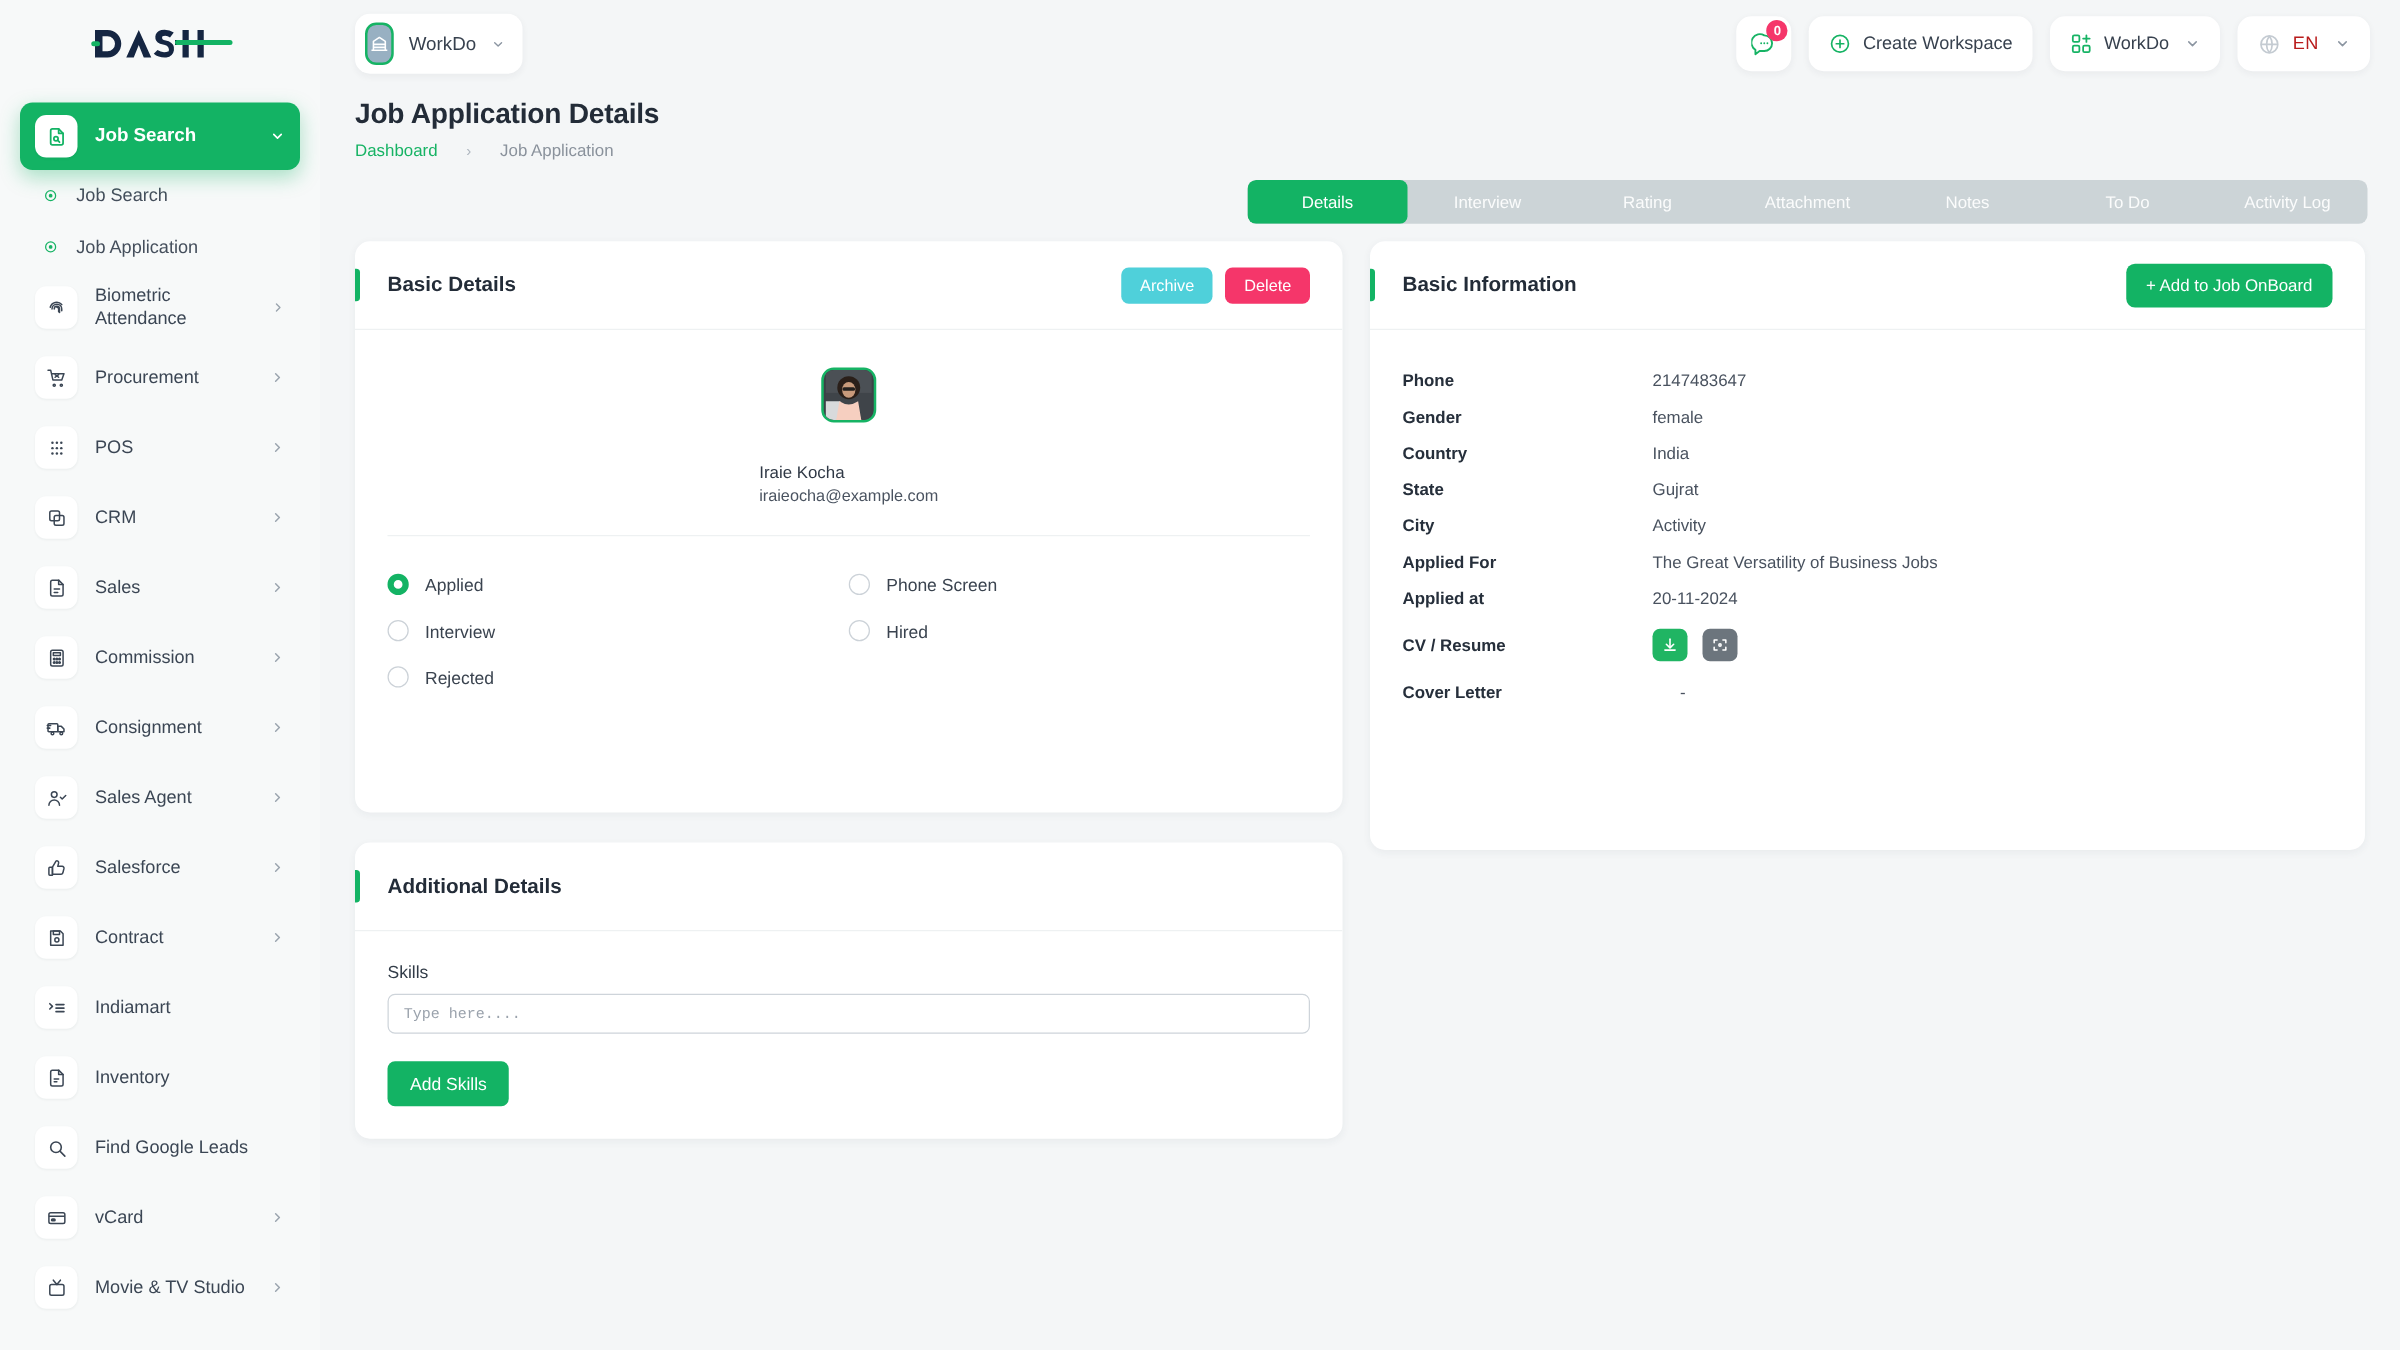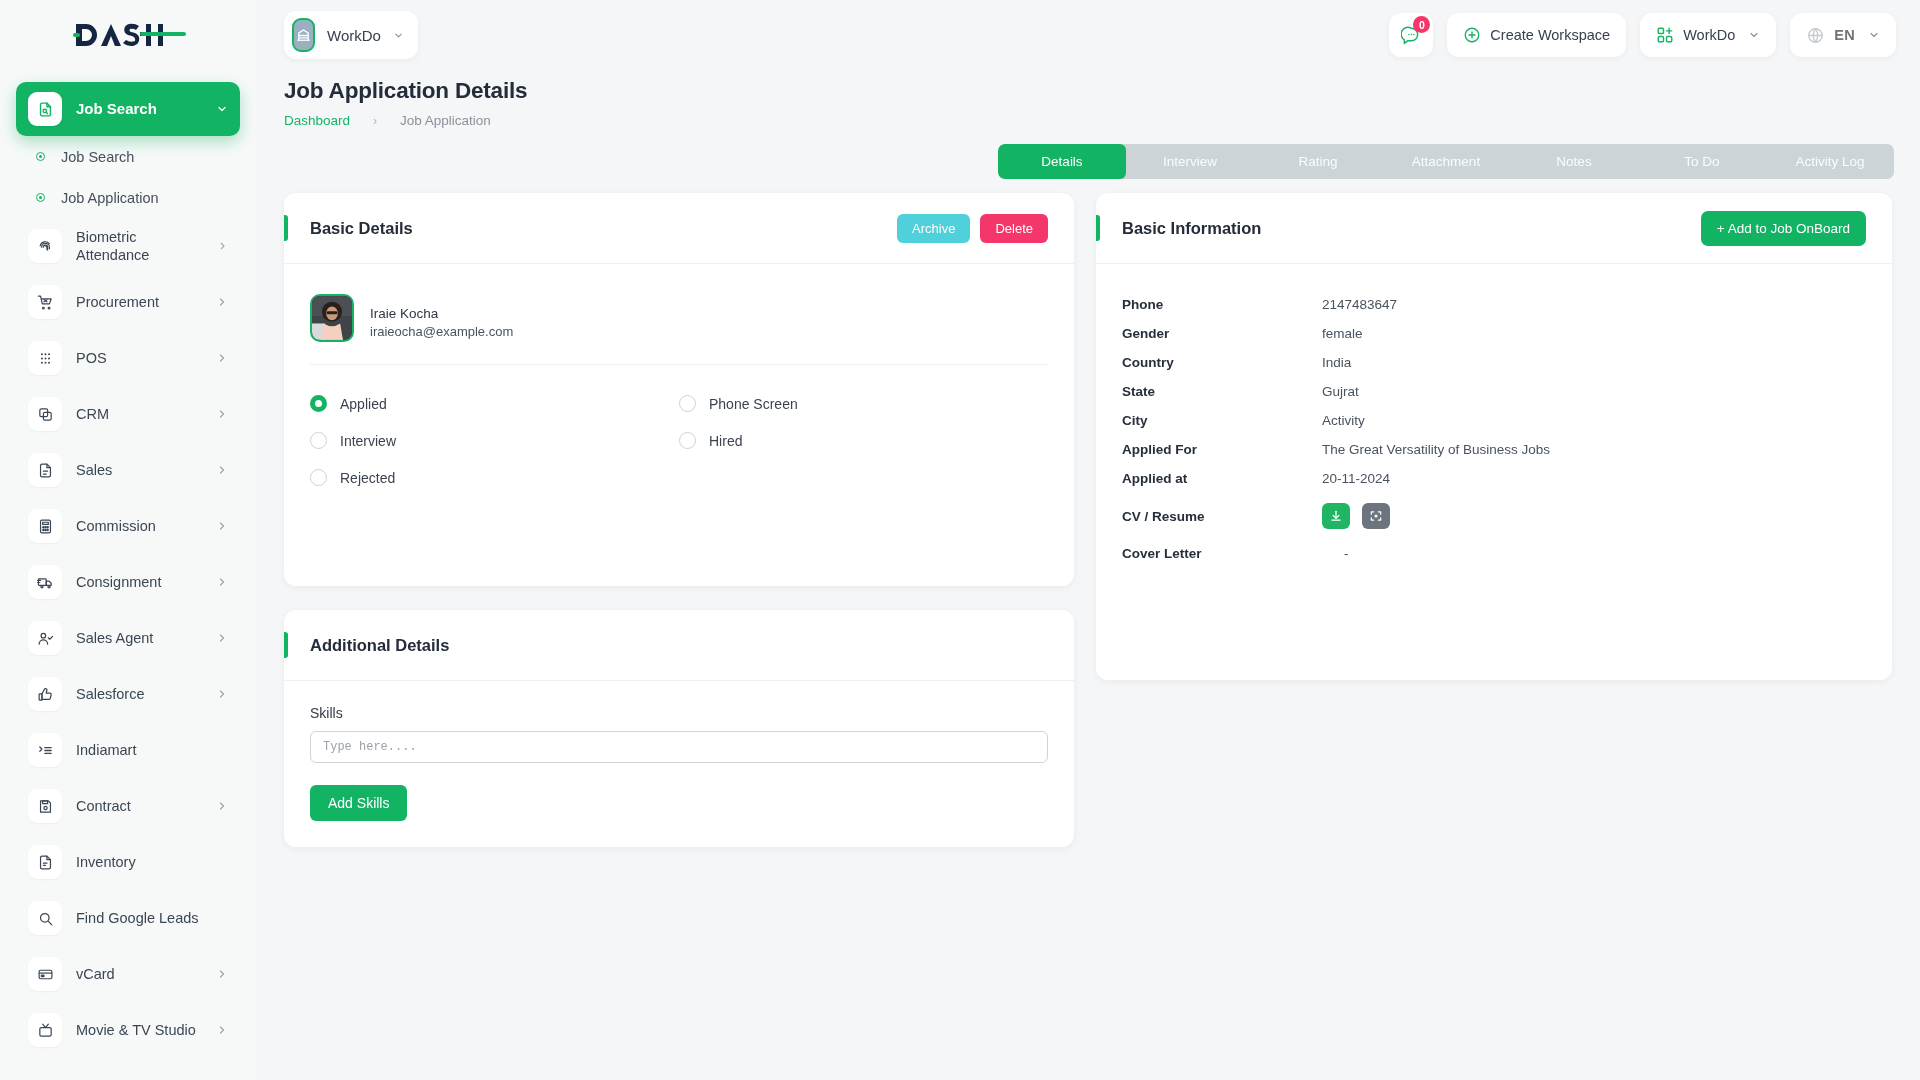--- a/index.html
+++ b/index.html
@@ -96,21 +96,21 @@
     display: flex; align-items: center; justify-content: center;
     padding: 0 4px; font-weight: 600;
   }
   .pill-btn {
     height: 44px; border-radius: 12px; background: #fff;
     display: flex; align-items: center; gap: 9px; padding: 0 16px;
     box-shadow: 0 2px 6px rgba(35,45,60,.05); cursor: pointer;
     font-size: 14.5px; color: #37414e; font-weight: 500;
   }
   .pill-btn .cv-chev { width: 12px; height: 12px; color: #8b95a1; margin-left: 4px; }
-  .lang-code { color: #737373; font-weight: 700; font-size: 14.5px; letter-spacing: .3px; }
+  .lang-code { color: #b91c1c; font-weight: 400; font-size: 14.5px; letter-spacing: .3px; }
 
   
   .page-head { padding: 8px 28px 0 28px; }
   .page-title { font-size: 22.5px; font-weight: 700; color: #232c38; letter-spacing: -.2px; }
   .crumbs { margin-top: 9px; font-size: 13.5px; display: flex; align-items: center; gap: 23px; }
   .crumbs .c-link { color: #16b364; cursor: pointer; }
   .crumbs .c-sep { color: #aeb6bf; font-size: 12px; }
   .crumbs .c-cur { color: #8a929c; }
 
   
@@ -152,21 +152,21 @@
     border: none; border-radius: 6px; color: #fff; font-size: 13px;
     padding: 7px 15px; cursor: pointer; font-family: inherit; font-weight: 400;
   }
   .btn-archive { background: #4fd0da; }
   .btn-delete { background: #f5366a; }
   .btn-onboard { background: #13b364; font-size: 13.5px; padding: 10px 16px; border-radius: 7px; }
   .btn-addskills { background: #13b364; font-size: 14px; padding: 10px 18px; border-radius: 6px; }
 
   .card-body { padding: 24px 26px 26px 26px; }
 
-  .person-row { display: flex; align-items: flex-end; gap: 16px; padding: 8px 0 22px 0; border-bottom: 1px solid #eef1f2; }
+  .person-row { display: flex; align-items: center; gap: 30px; padding: 8px 0 22px 0; border-bottom: 1px solid #eef1f2; flex-direction: column; }
   .avatar {
     width: 44px; height: 48px; border-radius: 10px; border: 2px solid #16b364;
     overflow: hidden; flex: 0 0 44px; position: relative; background:#3c4146;
   }
   .avatar svg { display:block; width: 100%; height: 100%; }
   .person-name { font-size: 13.5px; color: #2f3845; line-height: 1.45; }
   .person-mail { font-size: 13px; color: #4a5360; line-height: 1.45; }
 
   .radio-grid {
     display: grid; grid-template-columns: 1fr 1fr; row-gap: 20px;
@@ -385,40 +385,40 @@
             </svg>
         </span>
         <span class="nav-label">Salesforce</span>
         <svg class="chev" viewBox="0 0 24 24" fill="none" stroke="currentColor" stroke-width="2.4" stroke-linecap="round" stroke-linejoin="round">
             <polyline points="9 6 15 12 9 18"></polyline>
           </svg>
       </div>
 
       <div class="nav-item">
         <span class="nav-icon">
-          <svg viewBox="0 0 24 24" fill="none" stroke="#3b4654" stroke-width="1.8" stroke-linecap="round" stroke-linejoin="round">
-              <polyline points="4 7 7 10 4 13"></polyline>
-              <path d="M11 8h9M11 12h9M11 16h9"></path>
-            </svg>
-        </span>
-        <span class="nav-label">Indiamart</span>
-      </div>
-
-      <div class="nav-item">
-        <span class="nav-icon">
           <svg viewBox="0 0 24 24" fill="none" stroke="#3b4654" stroke-width="1.7" stroke-linejoin="round">
               <path d="M5 4h11l3 3v13H5z"></path>
               <path d="M8 4h7v4H8z"></path>
               <circle cx="12" cy="14" r="2.3"></circle>
             </svg>
         </span>
         <span class="nav-label">Contract</span>
         <svg class="chev" viewBox="0 0 24 24" fill="none" stroke="currentColor" stroke-width="2.4" stroke-linecap="round" stroke-linejoin="round">
             <polyline points="9 6 15 12 9 18"></polyline>
           </svg>
+      </div>
+
+      <div class="nav-item">
+        <span class="nav-icon">
+          <svg viewBox="0 0 24 24" fill="none" stroke="#3b4654" stroke-width="1.8" stroke-linecap="round" stroke-linejoin="round">
+              <polyline points="4 7 7 10 4 13"></polyline>
+              <path d="M11 8h9M11 12h9M11 16h9"></path>
+            </svg>
+        </span>
+        <span class="nav-label">Indiamart</span>
       </div>
 
       <div class="nav-item">
         <span class="nav-icon">
           <svg viewBox="0 0 24 24" fill="none" stroke="#3b4654" stroke-width="1.7" stroke-linecap="round" stroke-linejoin="round">
               <path d="M14 3H7a2 2 0 0 0-2 2v14a2 2 0 0 0 2 2h10a2 2 0 0 0 2-2V8z"></path>
               <path d="M14 3v5h5"></path>
               <path d="M9 13h5M9 16h3"></path>
             </svg>
         </span>

